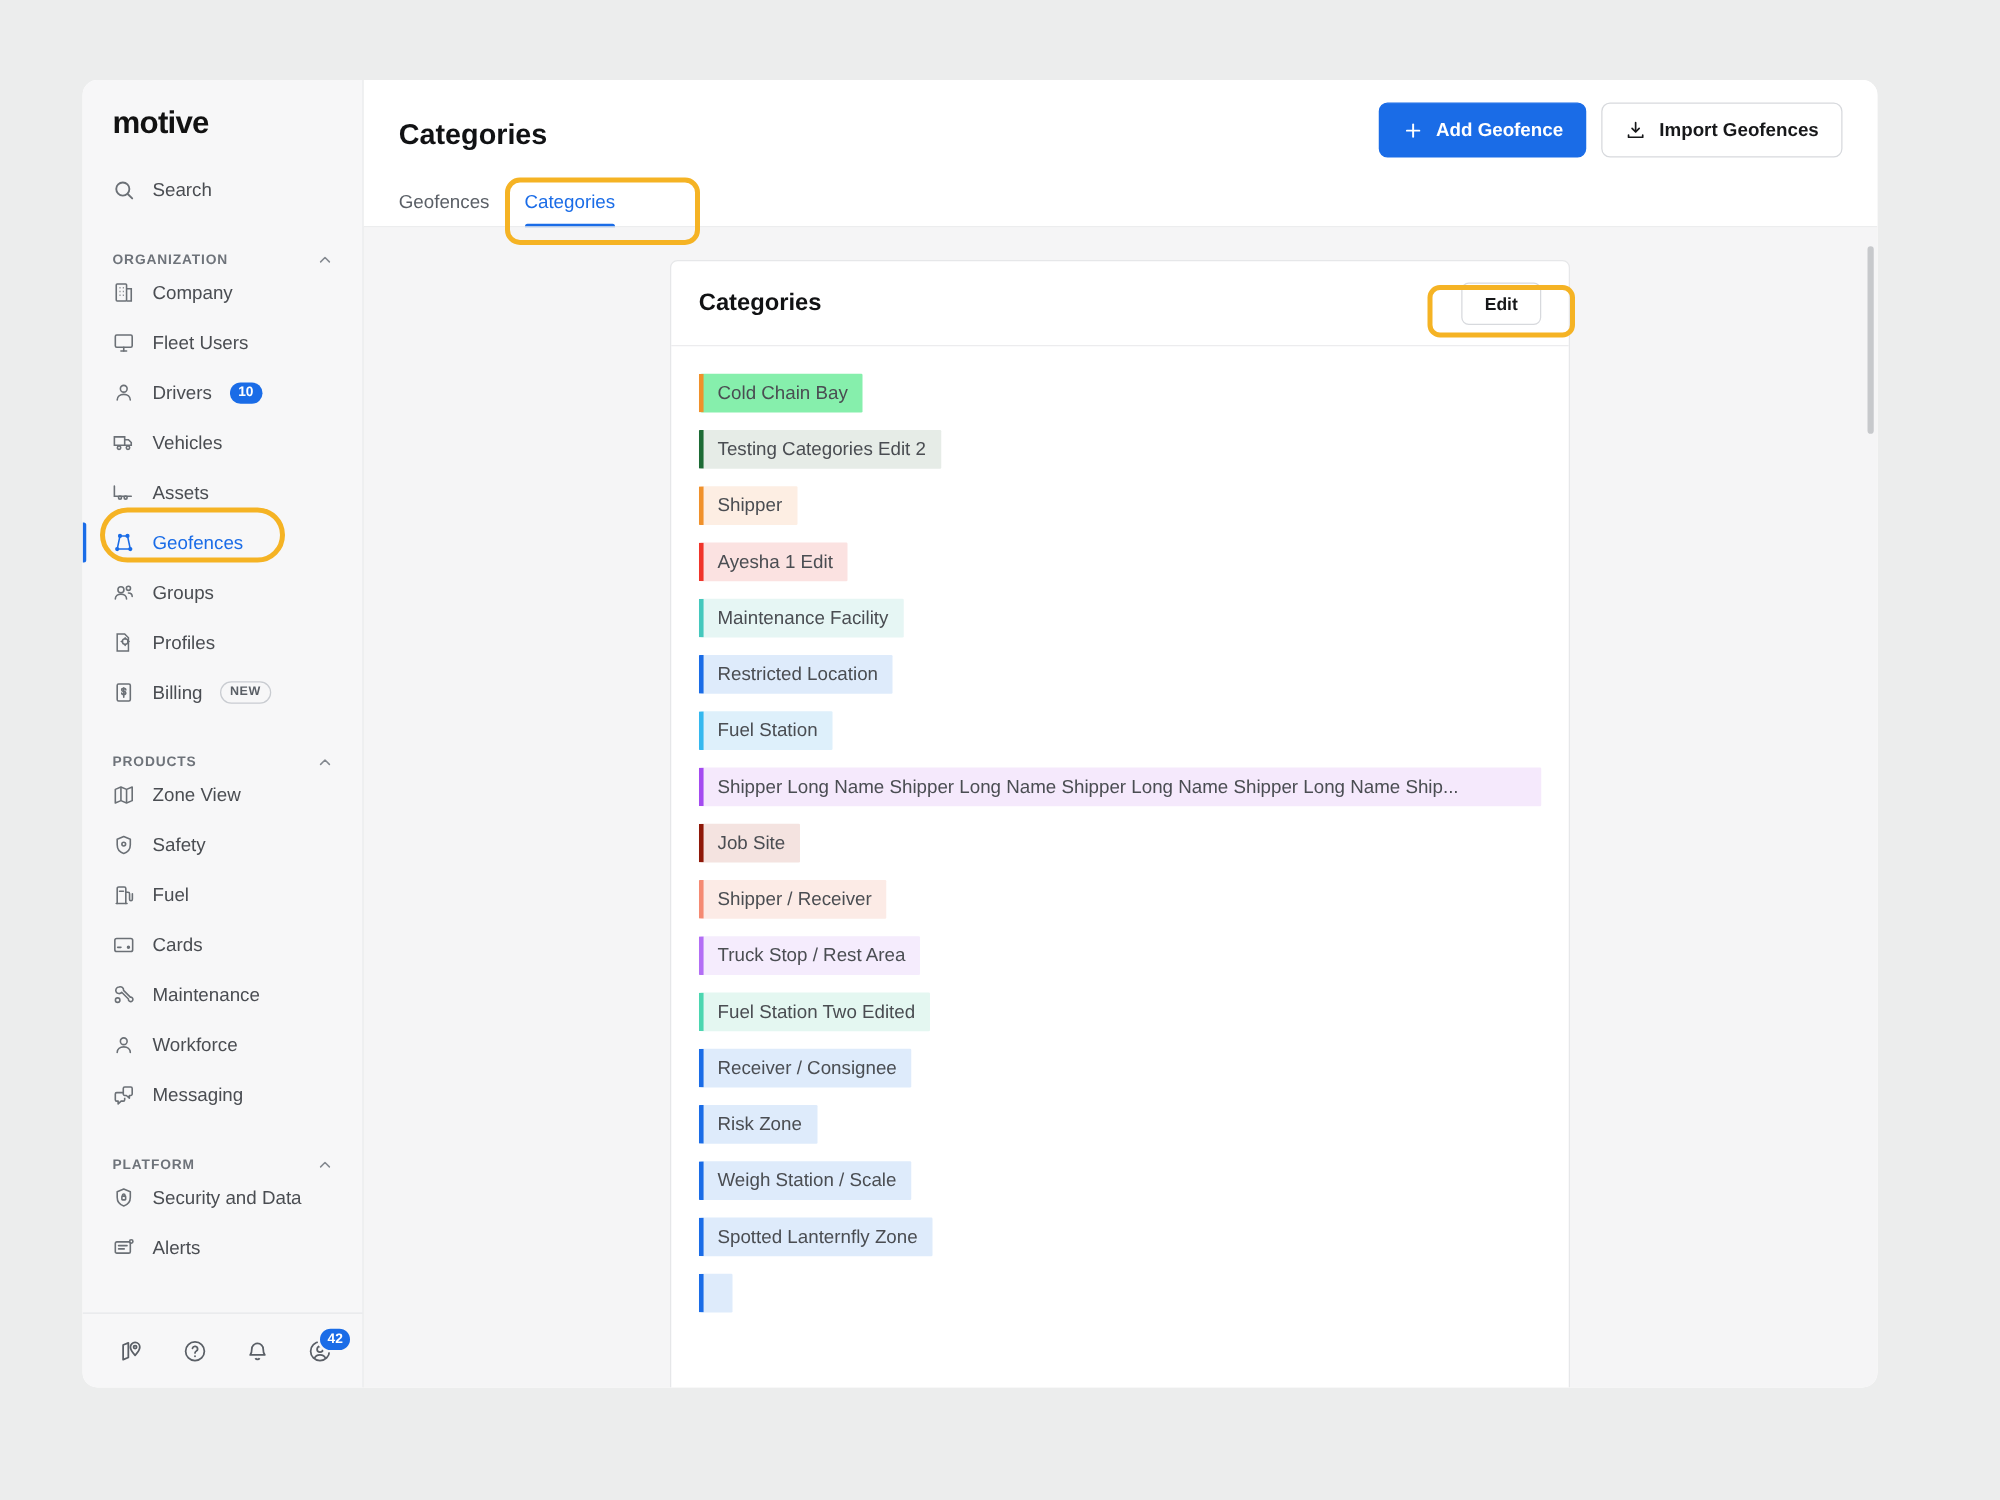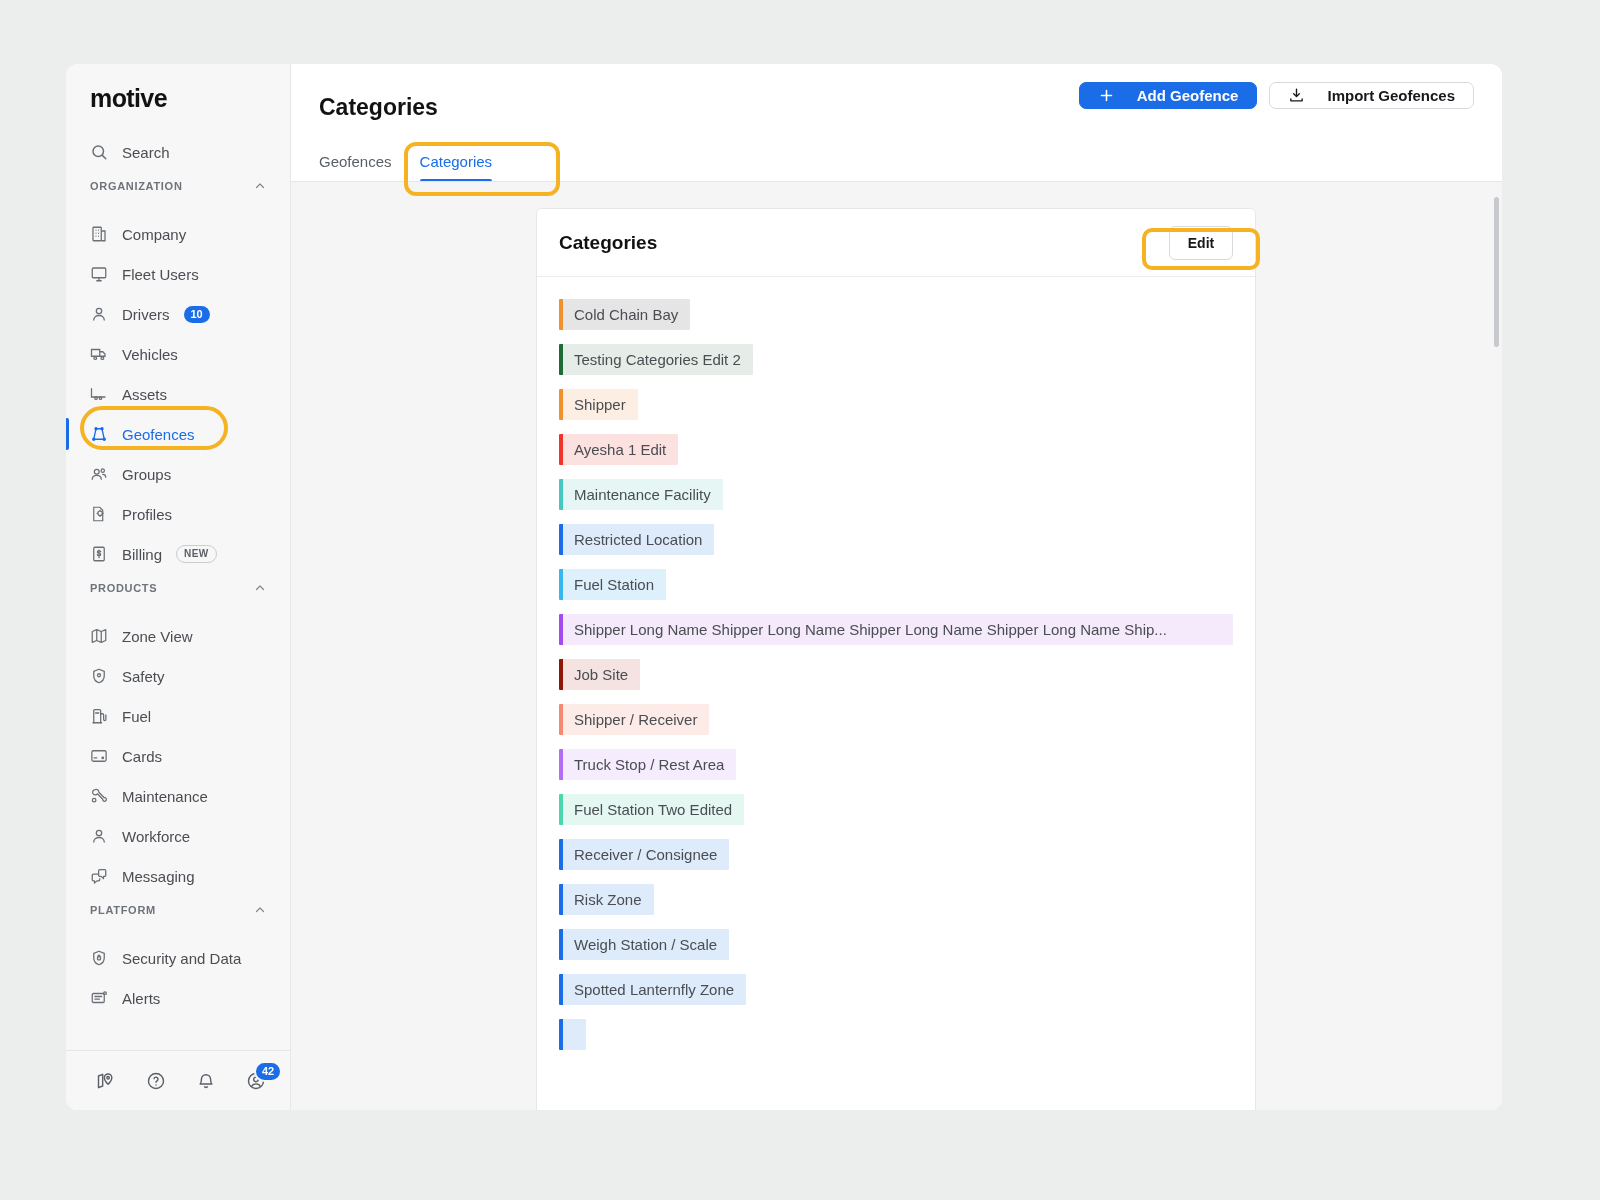--- a/index.html
+++ b/index.html
@@ -54,21 +54,21 @@
 
   .nav-item.active { color: #1a6ce7; }
   .nav-item.active .ico { color: #1a6ce7; }
   .nav-item.active::before {
     content: ""; position: absolute; left: 0; top: 4px; bottom: 4px;
     width: 3px; background: #1a6ce7; border-radius: 0 2px 2px 0;
   }
 
   .nav-section {
     height: 34px; margin-top: 8px;
-    display: flex; align-items: flex-start; justify-content: space-between;
+    display: flex; align-items: flex-end; justify-content: space-between;
     padding: 0 24px 0 24px;
     font-size: 11px; font-weight: 700; letter-spacing: 0.7px;
     color: #6e737a;
   }
   .nav-section .chev { width: 12px; height: 12px; color:#83888f; }
 
   .badge-count {
     background: #1a6ce7; color: #fff;
     font-size: 11px; font-weight: 700;
     border-radius: 9px; padding: 2px 7px 2px 7px;
@@ -106,22 +106,22 @@
   }
   #page-title {
     position:absolute; left: 28px; top: 30px;
     font-size: 23px; font-weight: 700; color: #111214;
   }
   #top-actions {
     position: absolute; right: 28px; top: 18px;
     display: flex; gap: 12px; align-items: center;
   }
   .btn {
-    height: 27px; border-radius: 7px;
-    display: flex; align-items: center; gap: 22px;
+    height: 44px; border-radius: 7px;
+    display: flex; align-items: center; gap: 10px;
     padding: 0 18px; font-size: 15px; font-weight: 700;
     cursor: pointer; white-space: nowrap;
   }
   .btn-primary { background: #1a6ce7; color: #fff; border: 1px solid #1a6ce7; }
   .btn-secondary { background: #fff; color: #17181a; border: 1px solid #d7d9dd; }
   .btn .ico { width: 17px; height: 17px; }
 
   #tabs {
     position: absolute; left: 28px; bottom: 0;
     display: flex; align-items: flex-end; gap: 0px;
@@ -529,21 +529,21 @@
     </header>
 
     <div id="content">
 
       <div id="cat-card">
         <div id="cat-card-head">
           <span id="cat-card-title">Categories</span>
           <button id="edit-button">Edit</button>
         </div>
         <div id="chip-list">
-            <div class="chip" style="background: #e5e5e5; border-left-color: rgb(240, 145, 43);">
+            <div class="chip" style="background: #86efac; border-left-color: rgb(240, 145, 43);">
               <span>Cold Chain Bay</span>
             </div>
             <div class="chip" style="background: rgb(230, 236, 231); border-left-color: rgb(29, 107, 53);">
               <span>Testing Categories Edit 2</span>
             </div>
             <div class="chip" style="background: rgb(253, 238, 227); border-left-color: rgb(240, 145, 43);">
               <span>Shipper</span>
             </div>
             <div class="chip" style="background: rgb(251, 226, 225); border-left-color: rgb(240, 52, 42);">
               <span>Ayesha 1 Edit</span>

